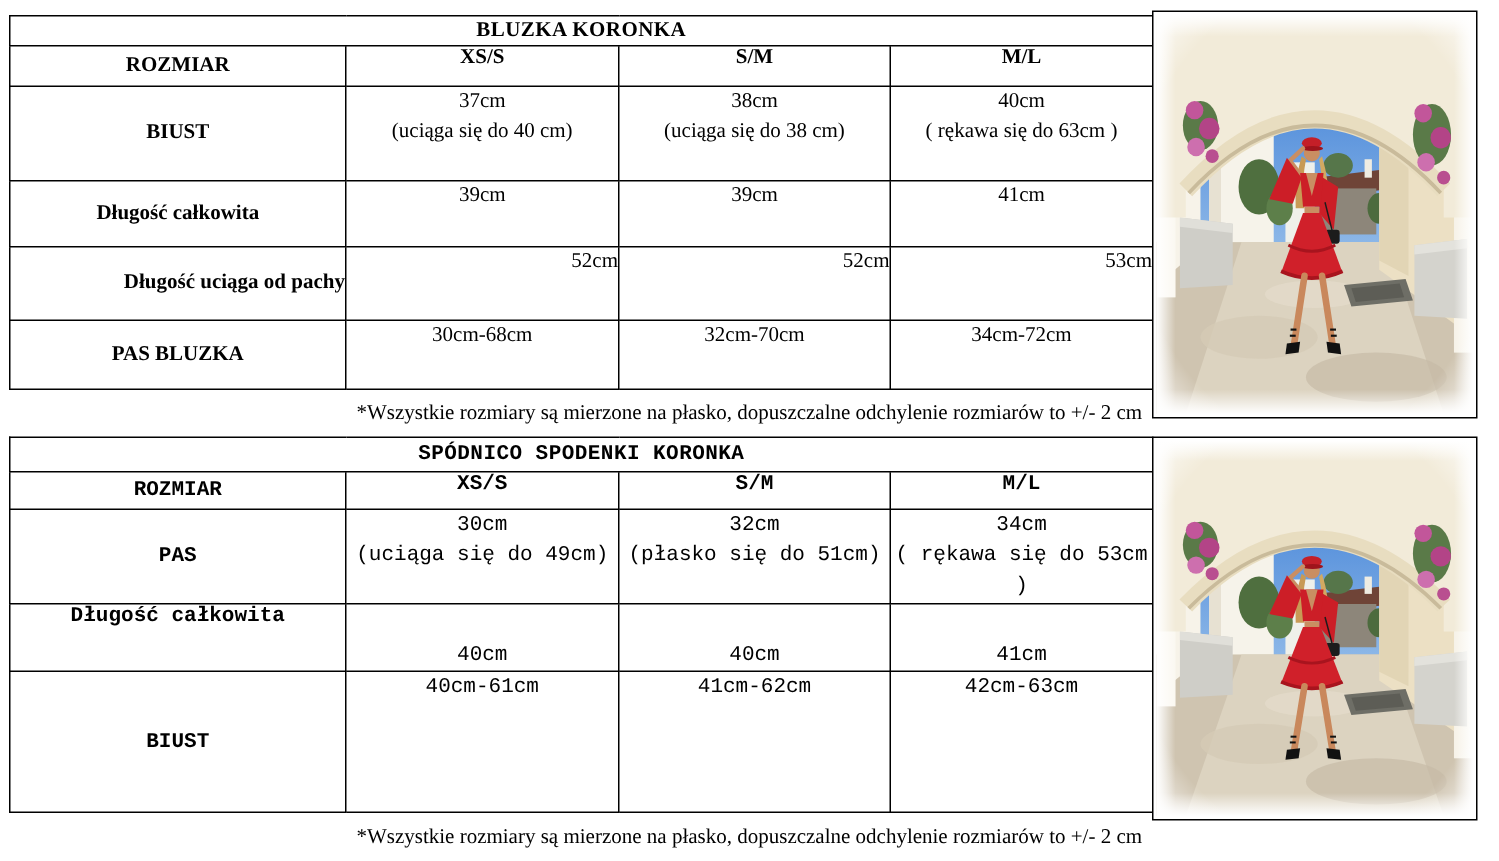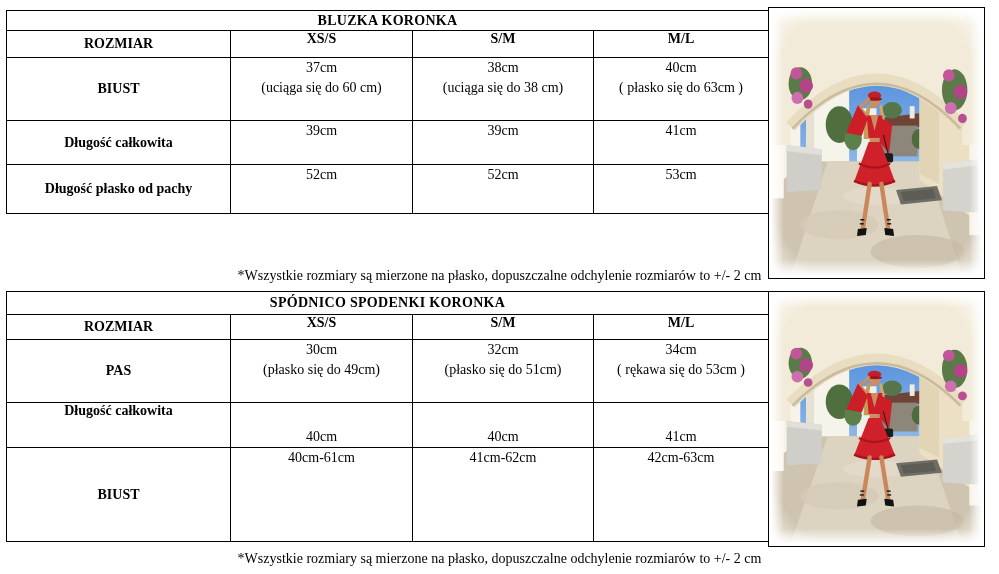--- a/index.html
+++ b/index.html
@@ -35,31 +35,31 @@
   td.val div{line-height:1.45;}
   td.ltop{vertical-align:top;padding-top:3px;}
   td.vbot{vertical-align:bottom;padding-bottom:6px;}
   td.vpad{padding-top:20px;}
 
   
   tr.t1-r0 td{height:19px;}
   tr.t1-r1 td{height:26px;}
   tr.t1-r2 td{height:62px;}
   tr.t1-r3 td{height:43px;}
-  tr.t1-r4 td{height:48px;}
+  tr.t1-r4 td{height:48px;text-align:right;}
   tr.t1-r5 td{height:45px;}
   
   tr.t2-r0 td{height:22px;}
   tr.t2-r1 td{height:24px;}
   tr.t2-r2 td{height:62px;}
   tr.t2-r3 td{height:44px;}
   tr.t2-r4 td{height:93px;}
 
   #table1-wrap{position:absolute;left:6px;top:10px;}
-  #table2-wrap{position:absolute;left:6px;top:291px;}
+  #table2-wrap{position:absolute;left:6px;top:291px;font-family:Liberation Mono, monospace;}
   .footnote{
     position:absolute;left:0;width:999px;
     text-align:center;font-size:14px;
   }
   #footnote1{top:268px;}
   #footnote2{top:551px;}
 
   .photo-frame{
     position:absolute;
     border:1.5px solid #000;
@@ -91,53 +91,65 @@
       <tr class="t1-r1">
         <td class="lab">ROZMIAR</td>
         <td class="size-h">XS/S</td>
         <td class="size-h">S/M</td>
         <td class="size-h">M/L</td>
       </tr>
       <tr class="t1-r2">
         <td class="lab">BIUST</td>
         <td class="val">
           <div>37cm</div>
-          <div>(uciąga się  do 60 cm)</div>
+          <div>(uciąga się  do 40 cm)</div>
         </td>
         <td class="val">
           <div>38cm</div>
           <div>(uciąga się do 38 cm)</div>
         </td>
         <td class="val">
           <div>40cm</div>
-          <div>( płasko się do 63cm )</div>
+          <div>( rękawa się do 63cm )</div>
         </td>
       </tr>
       <tr class="t1-r3">
         <td class="lab">Długość całkowita</td>
         <td class="val">
               <div>39cm</div>
             </td>
         <td class="val">
               <div>39cm</div>
             </td>
         <td class="val">
               <div>41cm</div>
             </td>
       </tr>
       <tr class="t1-r4">
-        <td class="lab">Długość płasko od pachy</td>
+        <td class="lab">Długość uciąga od pachy</td>
         <td class="val">
               <div>52cm</div>
             </td>
         <td class="val">
               <div>52cm</div>
             </td>
         <td class="val">
               <div>53cm</div>
+            </td>
+      </tr>
+      <tr class="t1-r5">
+        <td class="lab">PAS BLUZKA</td>
+        <td class="val">
+              <div>30cm-68cm</div>
+            </td>
+        <td class="val">
+              <div>32cm-70cm</div>
+            </td>
+        <td class="val">
+              <div>34cm-72cm</div>
             </td>
       </tr>
     </tbody>
       </table>
   </div>
 
   <div id="footnote1" class="footnote">*Wszystkie rozmiary są mierzone na płasko, dopuszczalne odchylenie rozmiarów to +/- 2 cm</div>
 
   <div id="photo-frame-1" class="photo-frame">
     <svg viewBox="0 0 216 260" preserveAspectRatio="none" xmlns="http://www.w3.org/2000/svg">
@@ -281,21 +293,21 @@
       <tr class="t2-r1">
         <td class="lab">ROZMIAR</td>
         <td class="size-h">XS/S</td>
         <td class="size-h">S/M</td>
         <td class="size-h">M/L</td>
       </tr>
       <tr class="t2-r2">
         <td class="lab">PAS</td>
         <td class="val">
           <div>30cm</div>
-          <div>(płasko się do 49cm)</div>
+          <div>(uciąga się do 49cm)</div>
         </td>
         <td class="val">
           <div>32cm</div>
           <div>(płasko się do 51cm)</div>
         </td>
         <td class="val">
           <div>34cm</div>
           <div>( rękawa się do 53cm )</div>
         </td>
       </tr>

